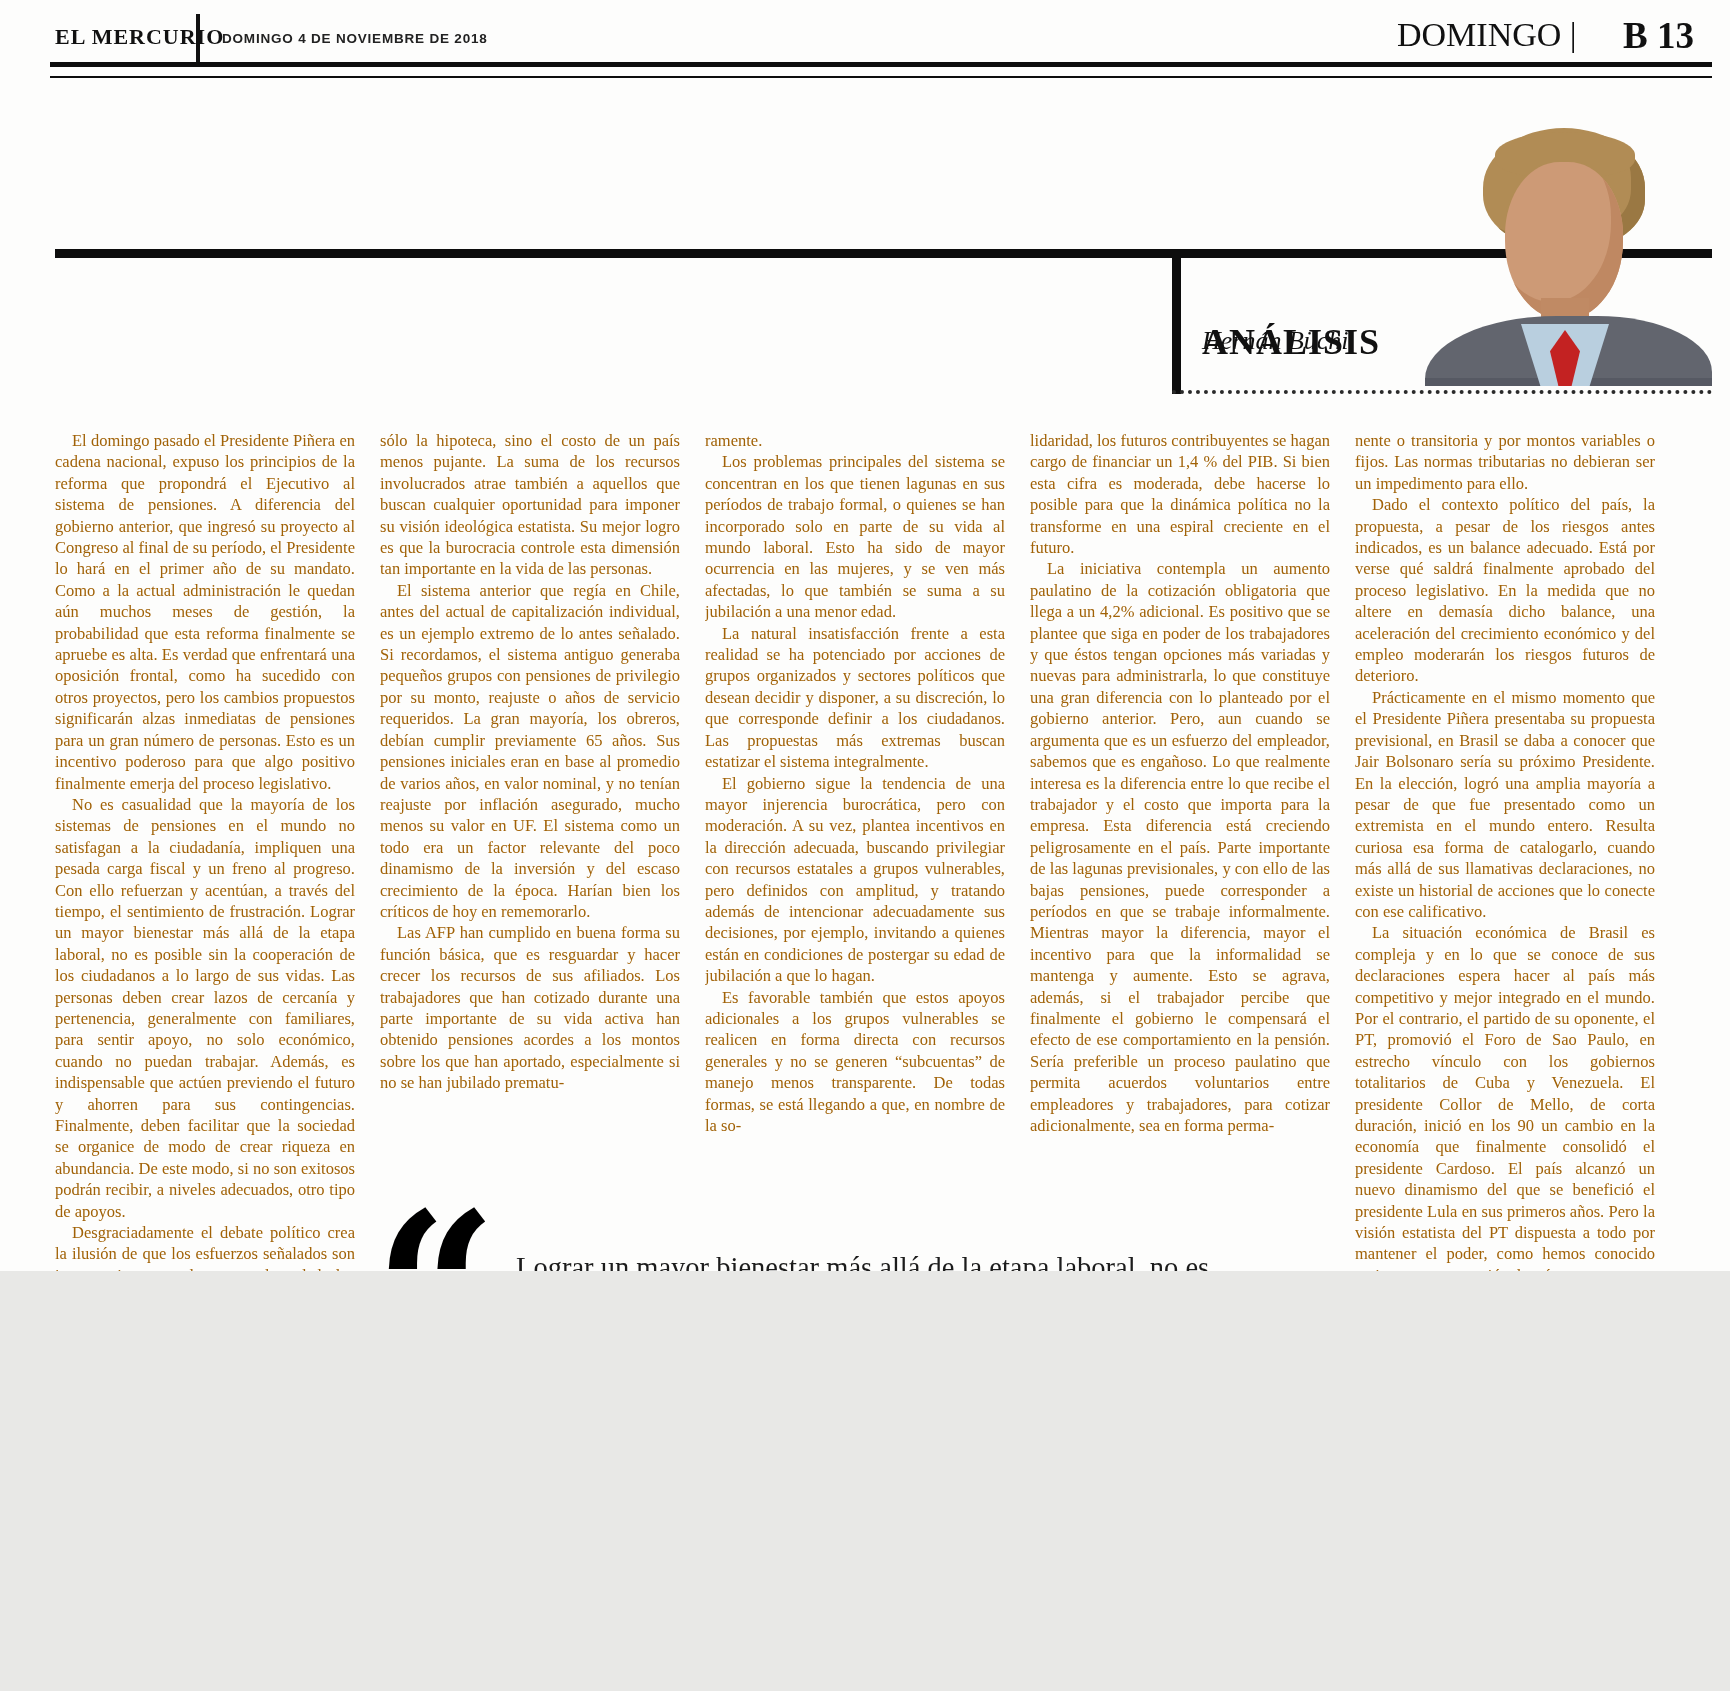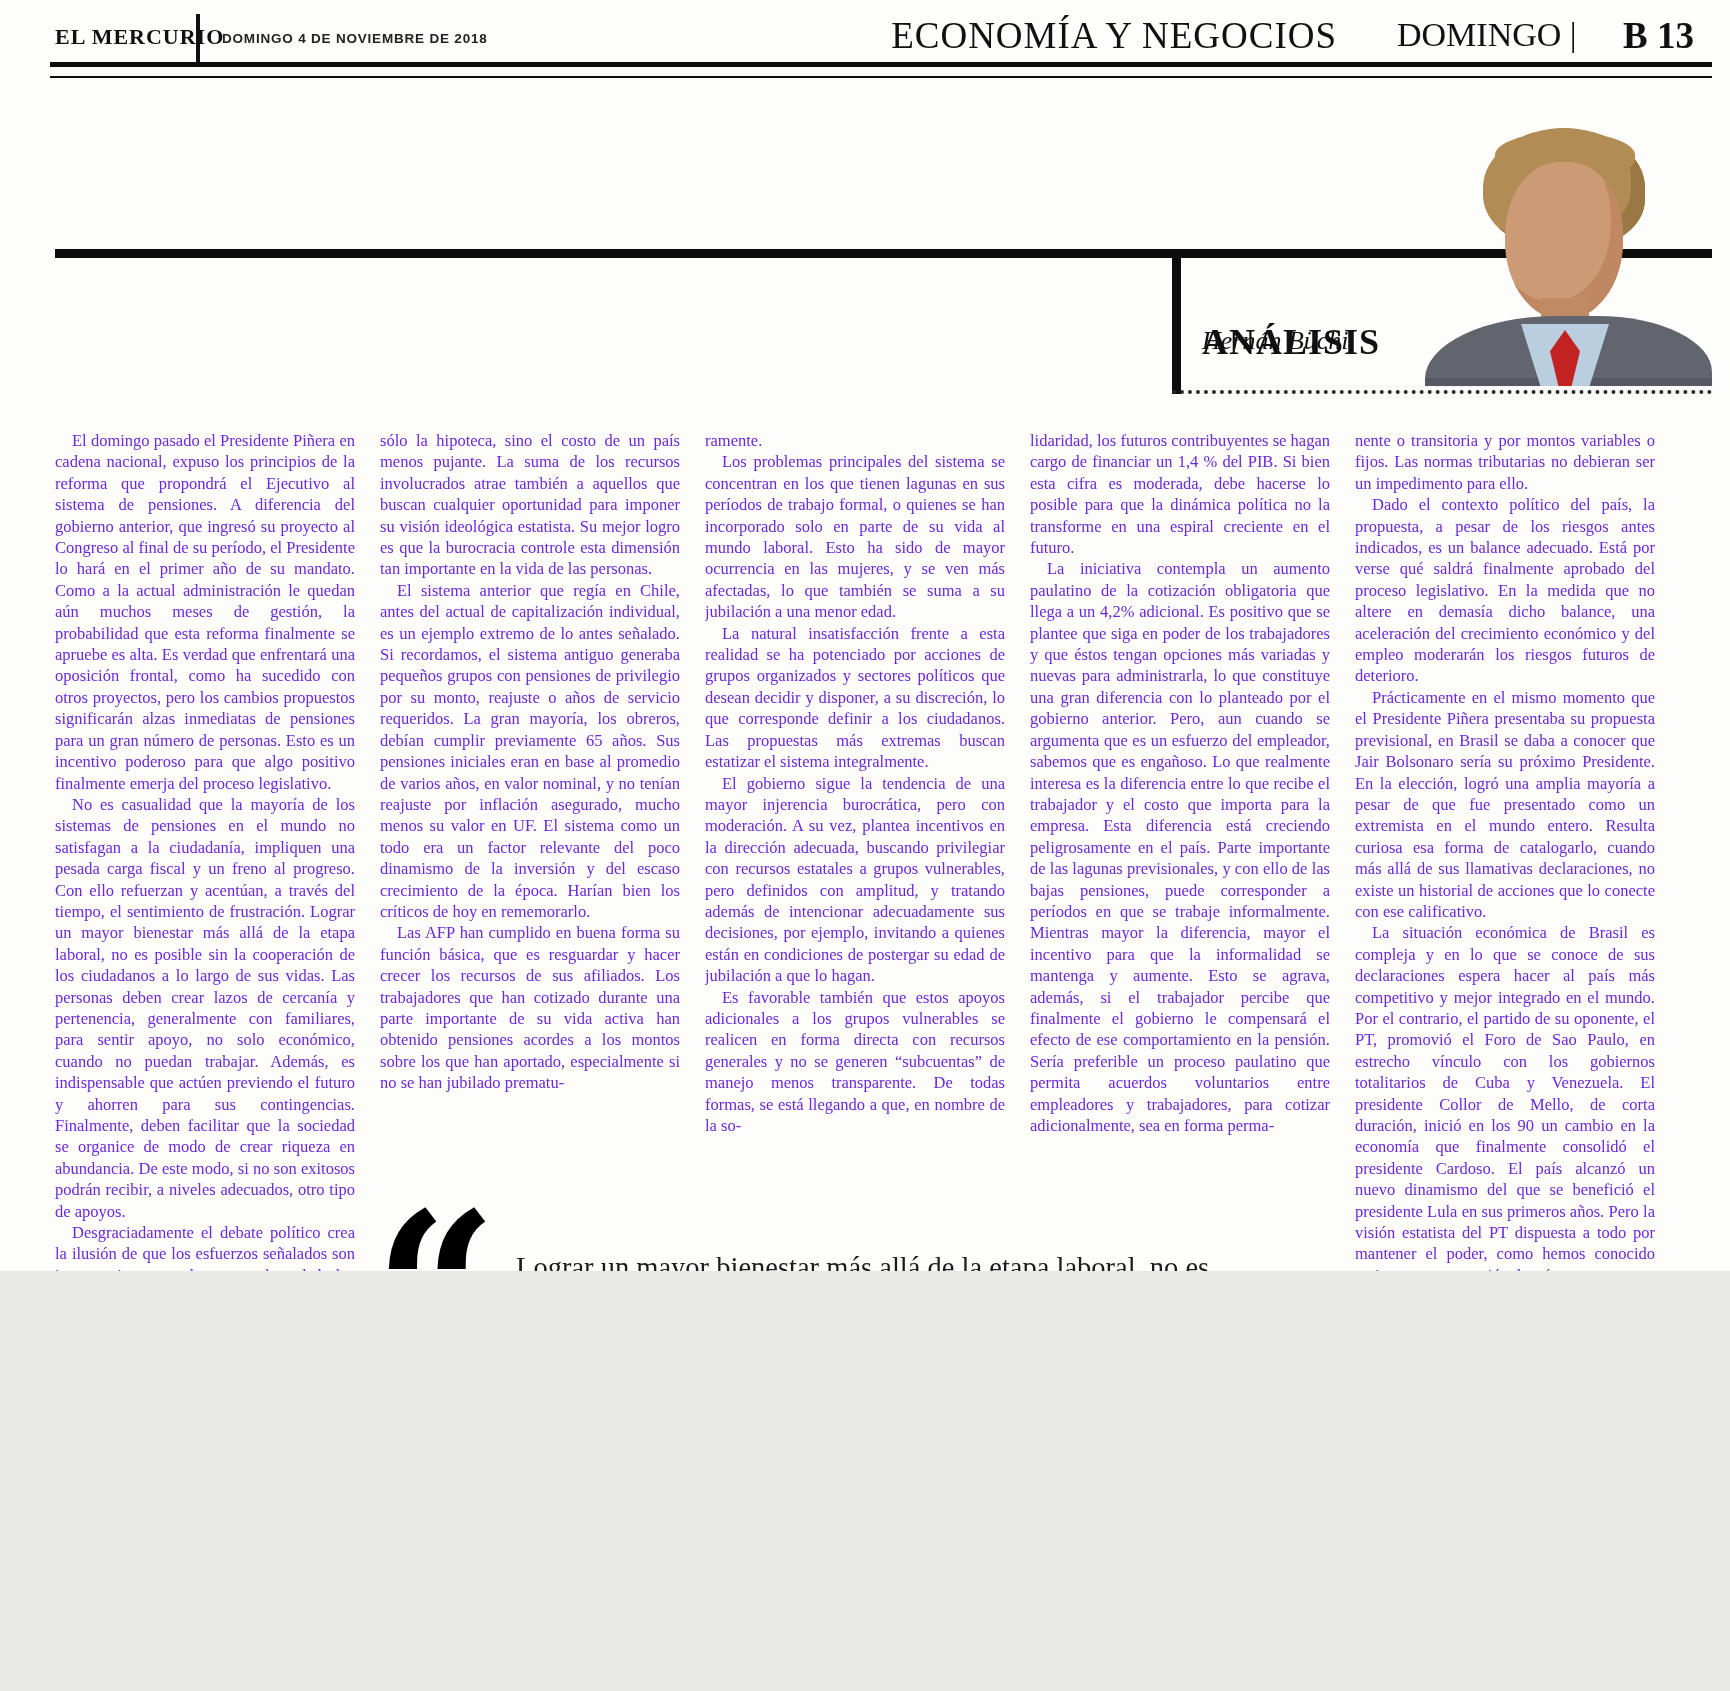--- a/index.html
+++ b/index.html
@@ -44,21 +44,21 @@
   .photo .neck{position:absolute;left:116px;top:218px;width:48px;height:44px;background:#c08a64;}
   .photo .suit{position:absolute;left:0px;top:236px;width:287px;height:70px;
         background:#62656e;border-radius:46% 40% 0 0 / 90% 80% 0 0;
         box-shadow:inset 0 -8px 0 #565963;}
   .photo .shirt{position:absolute;left:96px;top:244px;width:88px;height:62px;
         background:#b9cfdf;clip-path:polygon(0 0,100% 0,78% 100%,22% 100%);}
   .photo .tie{position:absolute;left:125px;top:250px;width:30px;height:56px;
         background:#c32222;clip-path:polygon(50% 0,100% 38%,72% 100%,28% 100%,0 38%);}
   
   .col{position:absolute;top:430px;width:300px;font-size:16.5px;line-height:21.4px;
-        text-align:justify;overflow:hidden;color:#6d28d9;}
+        text-align:justify;overflow:hidden;color:#a16207;}
   .col p{margin:0;text-indent:17px;}
   .col p.noindent{text-indent:0;}
   #col-1{left:55px;height:1212px;}
   #col-2{left:380px;height:792px;}
   #col-3{left:705px;height:792px;}
   #col-4{left:1030px;height:792px;}
   #col-5{left:1355px;height:1212px;}
   
   .pullquote{position:absolute;left:380px;top:1248px;width:832px;height:402px;}
   .pq-mark{position:absolute;left:-6px;top:-64px;font-size:215px;font-weight:bold;
@@ -69,21 +69,20 @@
   .bottom-rule{position:absolute;left:55px;top:1668px;width:1657px;height:6px;background:#0d0d0d;}
 </style>
 </head>
 <body>
 
 <div class="page">
 
   <div class="logo">EL MERCURIO</div>
   <div class="mast-divider"></div>
   <div class="mast-date">DOMINGO 4 DE NOVIEMBRE DE 2018</div>
-  <div class="section-title">ECONOMÍA Y NEGOCIOS</div>
   <div class="edition-day">DOMINGO |</div>
   <div class="page-number">B 13</div>
   <div class="double-rule"></div>
 
   <div class="headline-bar"></div>
 
   <div class="an-bar"></div>
   <div class="an-label">ANÁLISIS</div>
   <div class="an-author">Hernán Büchi</div>
   <div class="an-dotted"></div>

